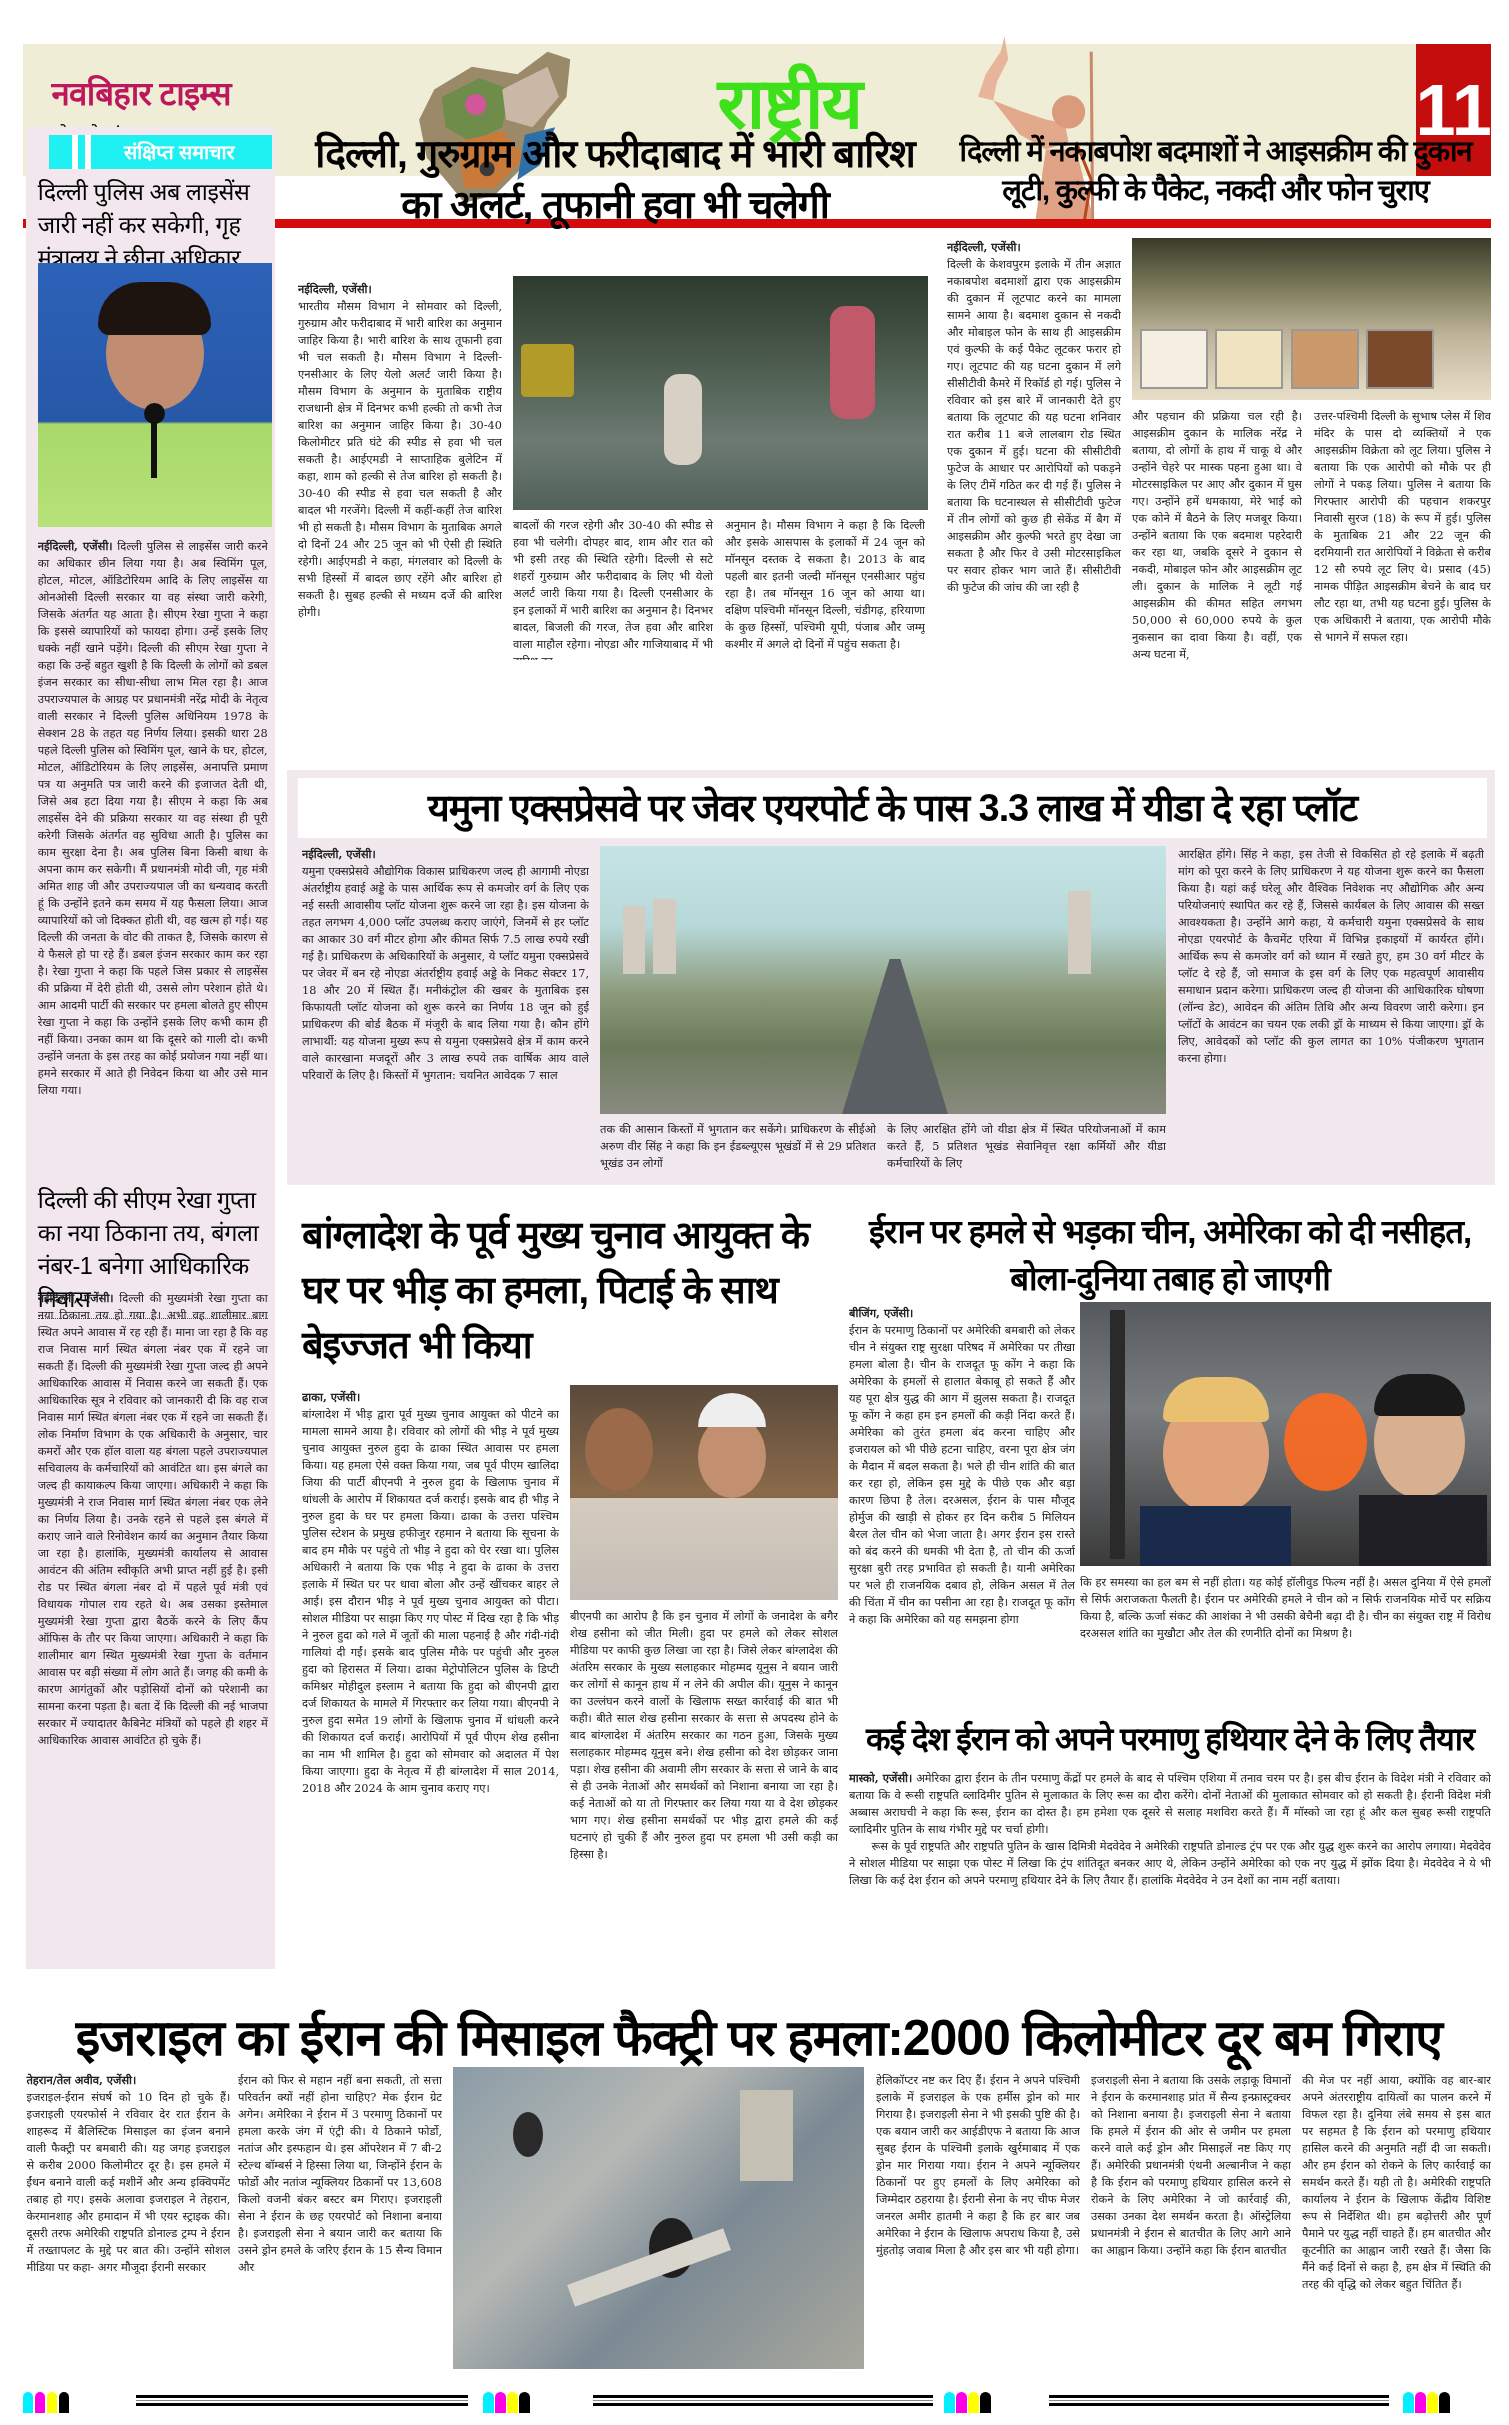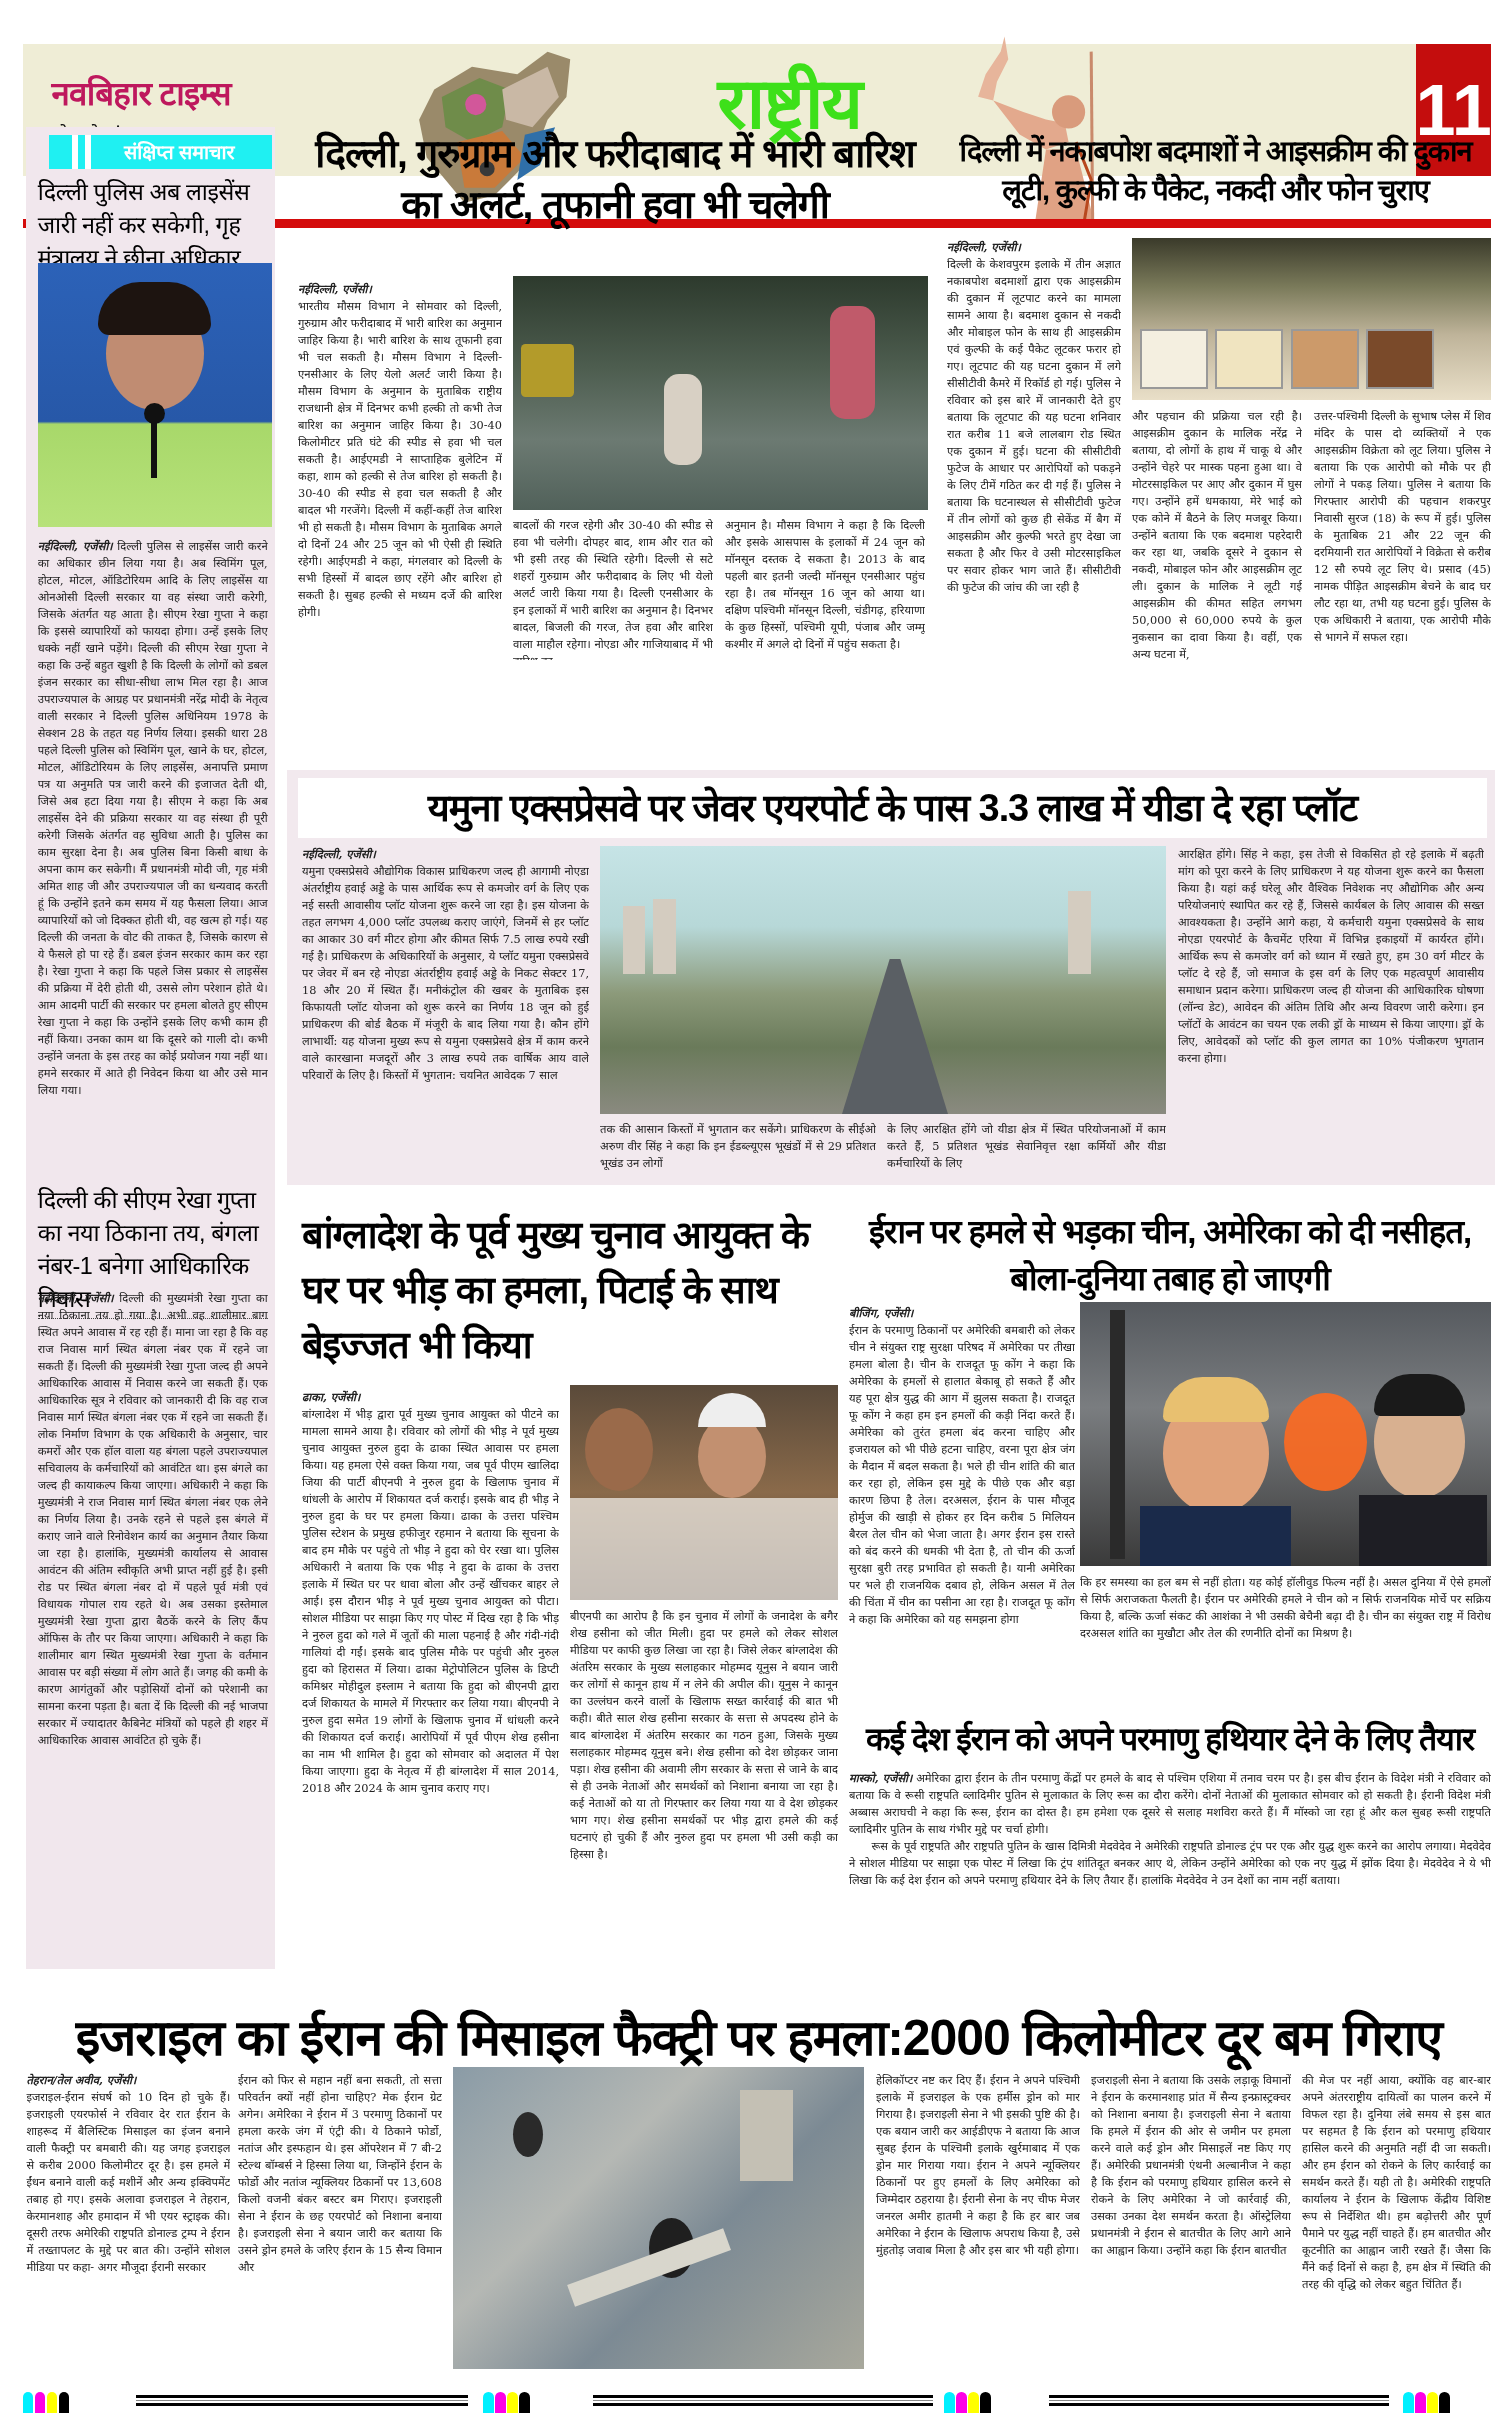--- a/index.html
+++ b/index.html
@@ -12,21 +12,21 @@
   .mast-rule { position: absolute; left: 22.6px; top: 219px; width: 1468px; height: 9px; background: #d40b0b; }
   .paper-name { position: absolute; left: 29px; top: 26px; font-family: "Liberation Sans", sans-serif; font-weight: 700; font-size: 33px; color: #be185d; letter-spacing: -0.8px; }
   .paper-date { position: absolute; left: 30px; top: 77px; font-family: "Liberation Sans", sans-serif; font-size: 19px; color: #111; letter-spacing: -0.4px; }
   .state-map { position: absolute; left: 381px; top: 0px; width: 204px; height: 174px; }
   .section-title { position: absolute; left: 695px; top: 7.5px; font-family: "Liberation Sans", sans-serif; font-weight: 700; font-size: 71px; color: #3de01a; letter-spacing: -1.5px; }
   .statue { position: absolute; left: 940px; top: -15px; width: 181px; height: 196px; }
   .page-num { position: absolute; left: 1393px; top: 0; width: 75px; height: 132px; background: #c40d0d; color: #fff; font-family: "Liberation Sans", sans-serif; font-weight: 700; font-size: 72px; text-align: left; line-height: 132px; }
 
   .hl { font-family: "Liberation Sans", sans-serif; font-weight: 700; color: #000; letter-spacing: -1.1px; line-height: 1.25; }
   .body { font-family: "DejaVu Serif", serif; font-size: 11.3px; line-height: 17px; color: #222; text-align: justify; }
-  .dateline { font-weight: 700; font-style: italic; }
+  .dateline { font-weight: 700; }
   .col { position: absolute; overflow: hidden; }
   .photo { position: absolute; overflow: hidden; }
   .shade { background: #f2e9ee; }
 
   
   .sidebar { position: absolute; left: 26.4px; top: 127px; width: 249px; height: 1842px; background: #f1e7ed; }
   .brief-tag { position: absolute; left: 22.6px; top: 7.5px; width: 223px; height: 34px; background: #1ff0f2; }
   .brief-tag .bar { position: absolute; top: 0; width: 6px; height: 34px; background: #fff; }
   .brief-tag .txt { position: absolute; left: 75px; top: 3px; font-family: "Liberation Sans", sans-serif; font-weight: 700; font-size: 19.6px; color: #fff; }
   .brief-hl { position: absolute; left: 11.3px; font-family: "Liberation Sans", sans-serif; font-size: 23.4px; line-height: 33px; color: #000; letter-spacing: -0.4px; border-bottom: 1.5px dotted #444; width: 230px; padding-bottom: 1.5px; }

